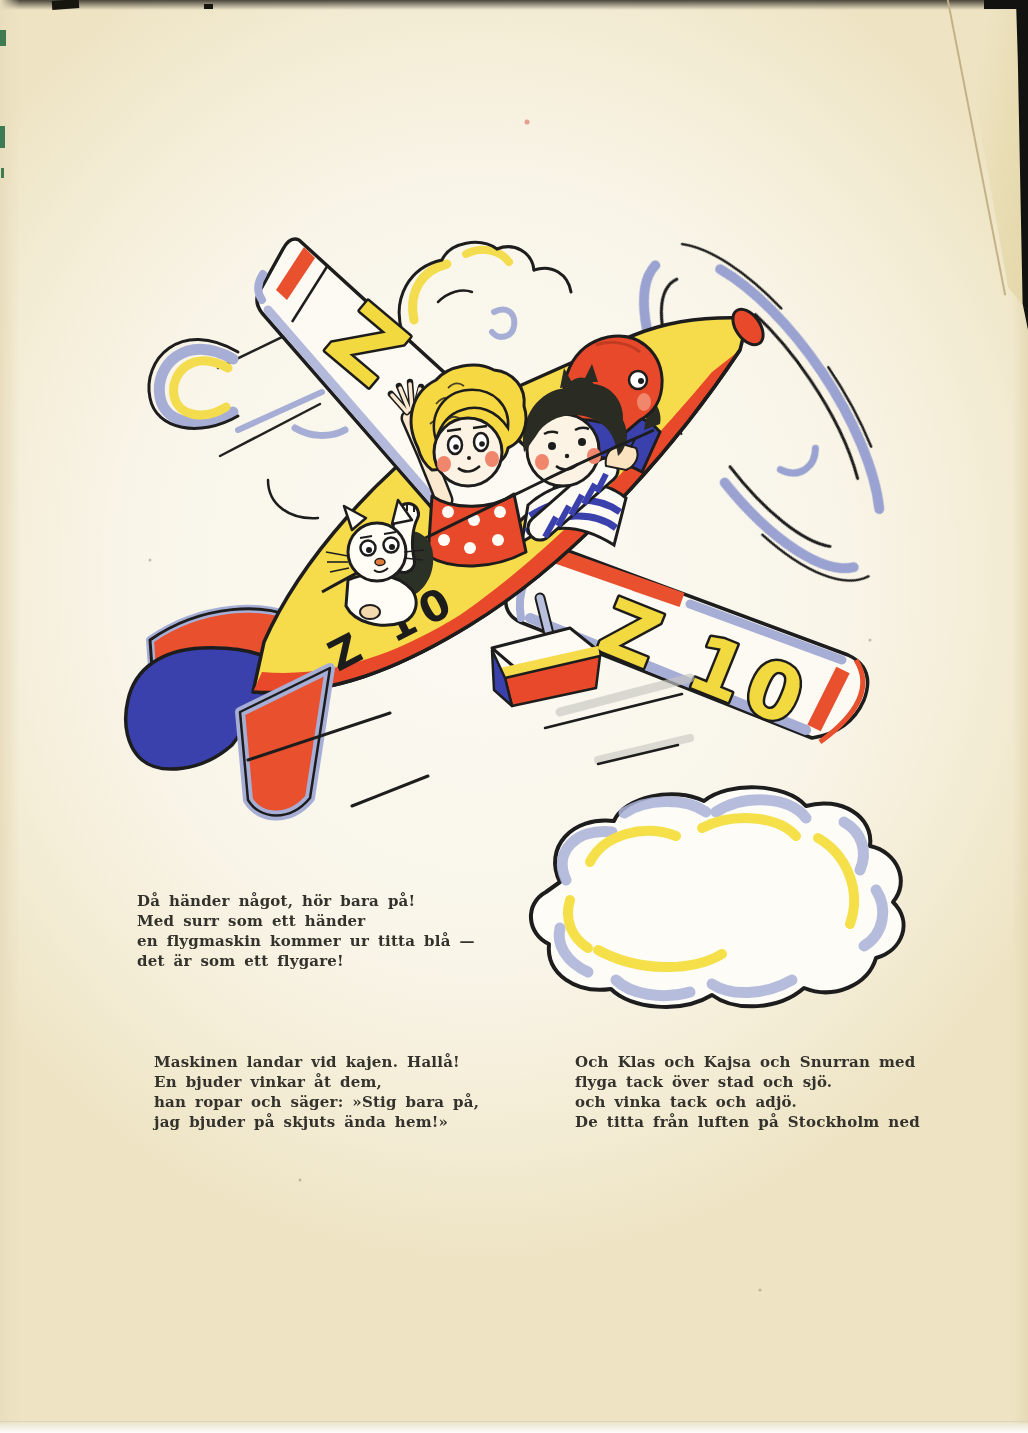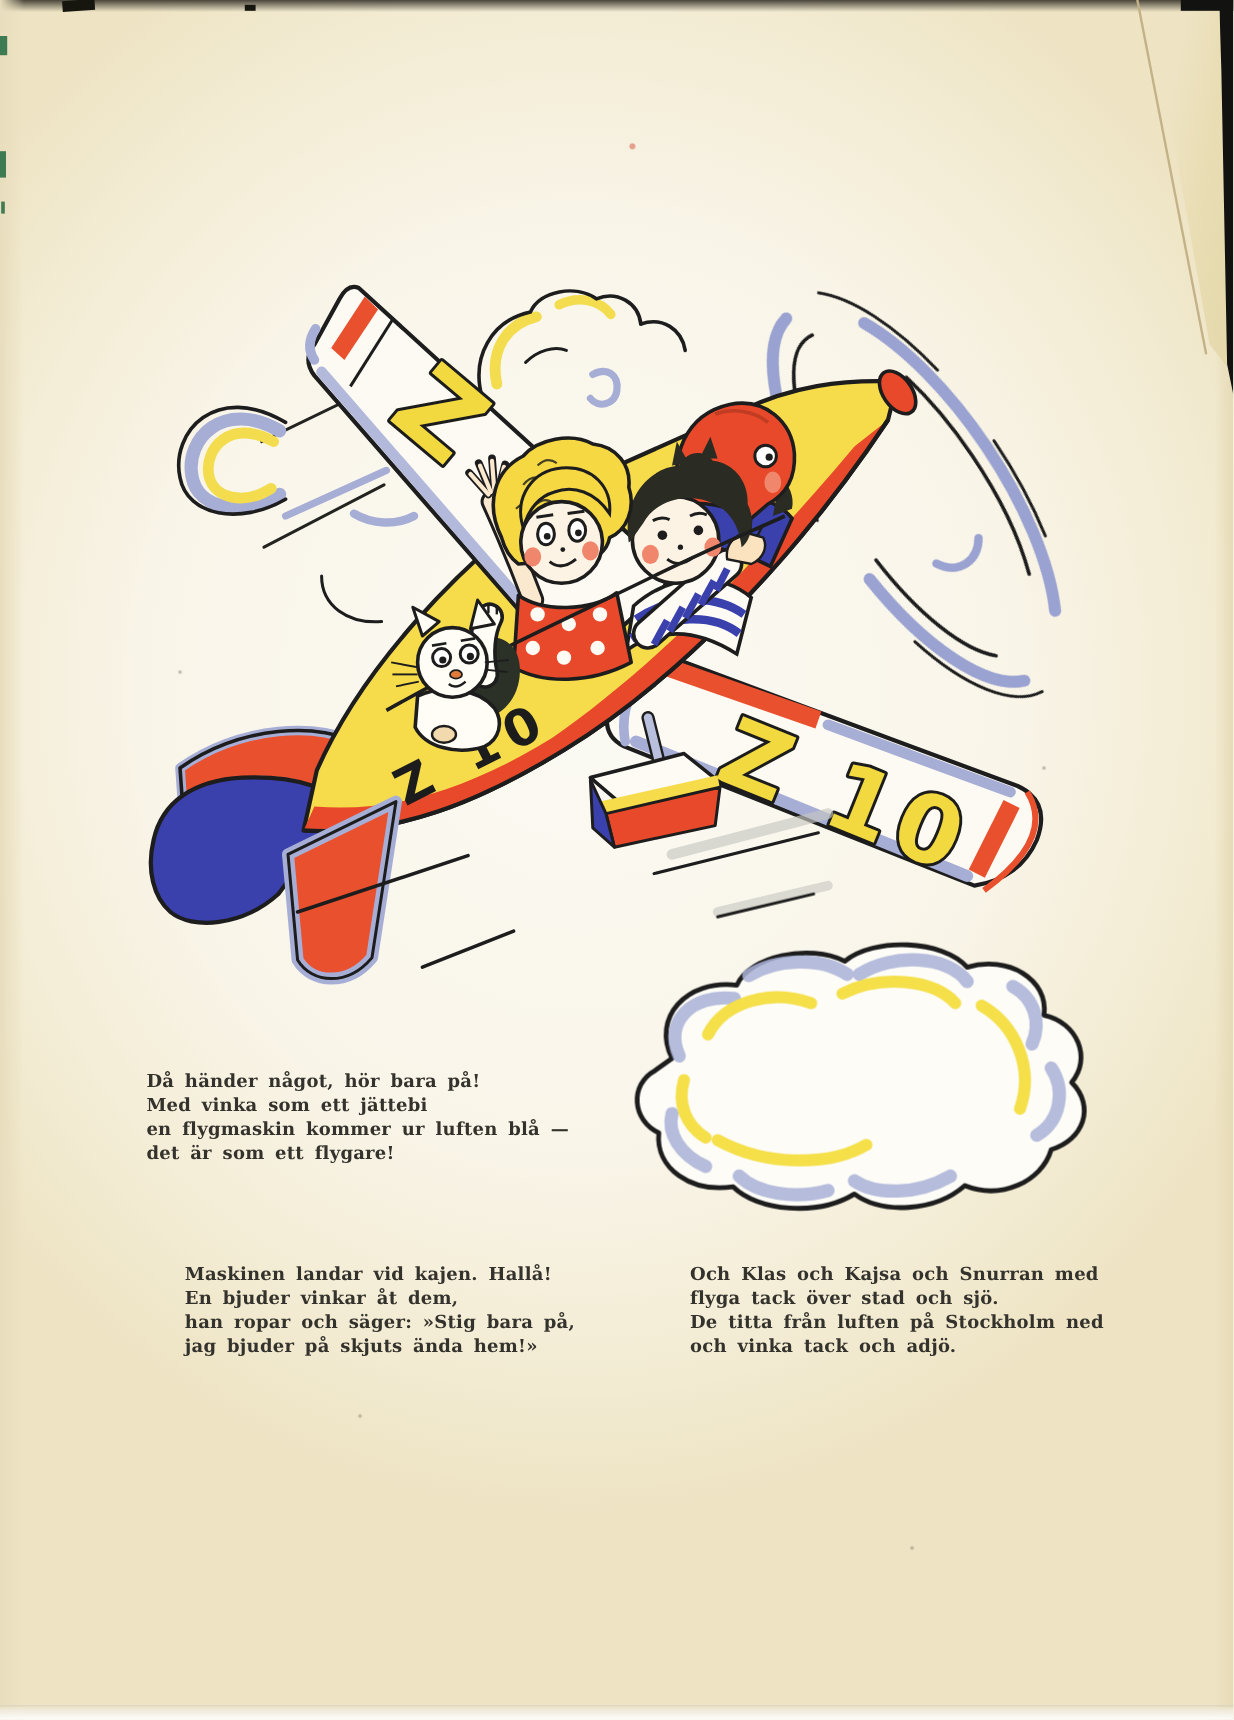--- a/index.html
+++ b/index.html
@@ -289,34 +289,34 @@
       <g fill="none" stroke="#f5e04a" stroke-width="10">
         <path d="M 590,862 C 604,834 644,824 676,836"></path>
         <path d="M 702,828 C 734,812 778,816 796,836"></path>
         <path d="M 818,838 C 846,854 862,890 850,924"></path>
         <path d="M 598,950 C 638,972 692,972 722,954"></path>
         <path d="M 570,900 C 564,920 572,938 588,948"></path>
       </g>
     </g>
   </svg>
 
-  <div class="verse" style="left:122px;top:891px;">
+  <div class="verse" style="left:137px;top:891px;">
     <div>Då händer något, hör bara på!</div>
-    <div>Med vinka som ett jättebi</div>
-    <div>en flygmaskin kommer ur luften blå —</div>
+    <div>Med surr som ett händer</div>
+    <div>en flygmaskin kommer ur titta blå —</div>
     <div>det är som ett flygare!</div>
   </div>
 
   <div class="verse" style="left:154px;top:1052px;">
     <div>Maskinen landar vid kajen. Hallå!</div>
     <div>En bjuder vinkar åt dem,</div>
     <div>han ropar och säger: »Stig bara på,</div>
     <div>jag bjuder på skjuts ända hem!»</div>
   </div>
 
   <div class="verse" style="left:546px;top:1052px;margin-left:29px;">
     <div>Och Klas och Kajsa och Snurran med</div>
     <div>flyga tack över stad och sjö.</div>
+    <div>och vinka tack och adjö.</div>
     <div>De titta från luften på Stockholm ned</div>
-    <div>och vinka tack och adjö.</div>
   </div>
 
 </div>
 
 </body></html>

